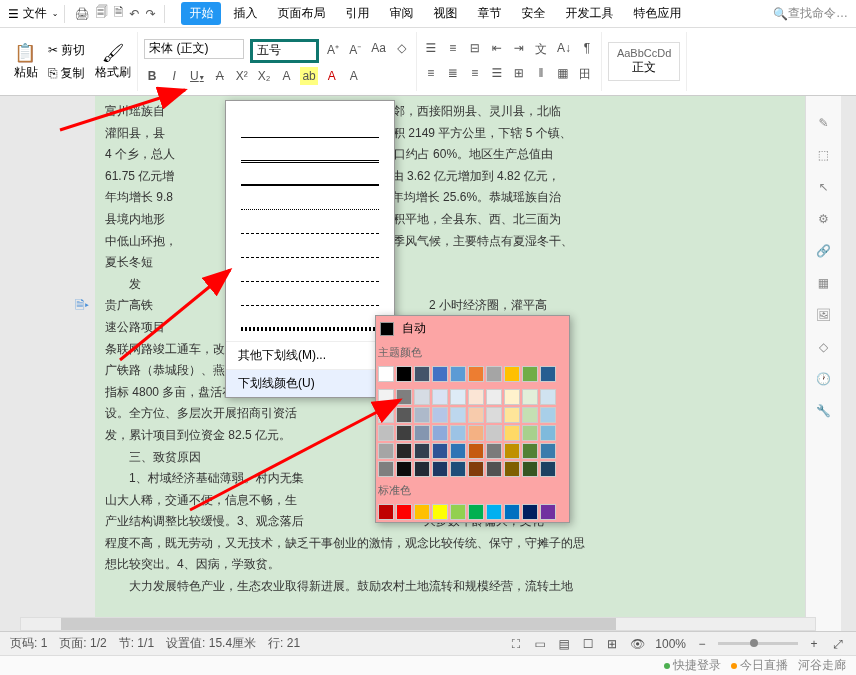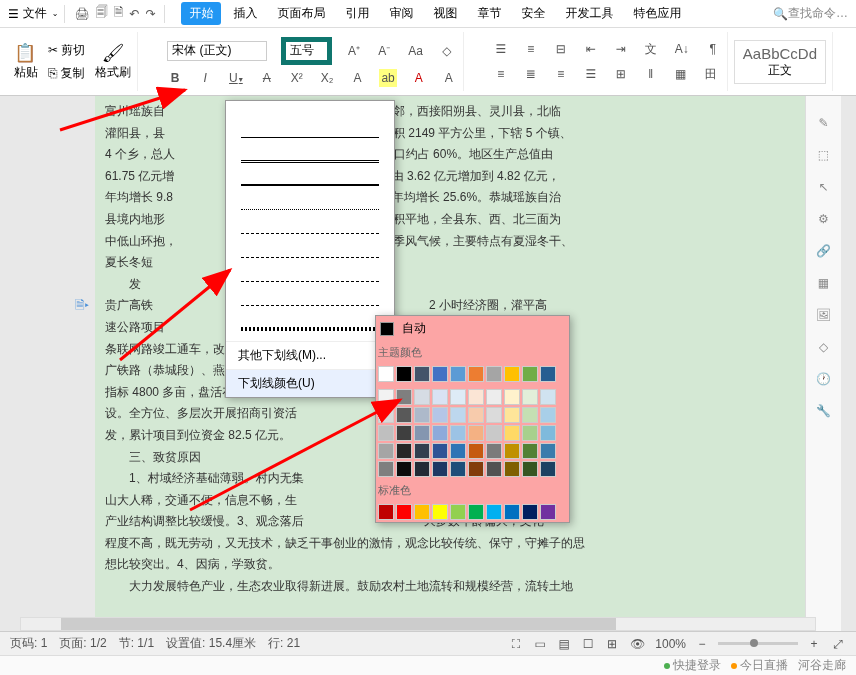--- a/index.html
+++ b/index.html
@@ -17,29 +17,29 @@
 .search-box { margin-left: auto; display: flex; align-items: center; color: #888; }
 
 
 .ribbon { height: 68px; background: #fff; border-bottom: 1px solid #ccc; display: flex; align-items: center; padding: 4px 8px; }
 .ribbon-group { display: flex; flex-direction: column; align-items: center; padding: 0 6px; border-right: 1px solid #eee; height: 100%; justify-content: center; }
 .ribbon-btn { display: flex; align-items: center; gap: 3px; padding: 2px 4px; cursor: pointer; }
 .ribbon-btn.small { flex-direction: row; }
 .ribbon-col { display: flex; flex-direction: column; gap: 2px; }
 .paste-btn { display: flex; flex-direction: column; align-items: center; cursor: pointer; }
 .font-select { border: 1px solid #ccc; padding: 2px 4px; width: 100px; }
-.size-select { border: 5px solid #0f766e; padding: 2px 4px; width: 51px; }
-.format-row { display: flex; gap: 14px; align-items: center; margin-left: 23px; }
+.size-select { border: 3px solid #0f766e; padding: 2px 4px; width: 69px; }
+.format-row { display: flex; gap: 6px; align-items: flex-start; }
 .format-btn { padding: 2px; cursor: pointer; color: #555; min-width: 16px; text-align: center; }
 .format-btn.bold { font-weight: bold; }
 .format-btn.italic { font-style: italic; }
 .format-btn.underline { text-decoration: underline; position: relative; }
 .dropdown-arrow { font-size: 8px; margin-left: 1px; }
 .style-box { border: 1px solid #ddd; padding: 4px 8px; text-align: center; }
-.style-preview { font-size: 15px; color: #666; }
+.style-preview { font-size: 11px; color: #666; }
 
 
 .doc-wrapper { position: relative; height: 553px; background: #e8e8e8; display: flex; }
 .left-gutter { width: 95px; background: #e8e8e8; position: relative; }
 .doc-icon { position: absolute; top: 200px; left: 75px; color: #4a90d9; }
 .document { margin-left: 0px; width: 710px; background: #d4e8d4; padding: 5px 10px; line-height: 1.8; font-size: 13px; color: #333; overflow: hidden; font-family: SimSun, serif; }
 .document p { text-indent: 0; margin: 0; }
 .right-panel { width: 36px; background: #f8f8f8; border-left: 1px solid #ddd; display: flex; flex-direction: column; align-items: center; padding-top: 20px; gap: 18px; }
 .right-panel .panel-icon { color: #888; cursor: pointer; }
 

